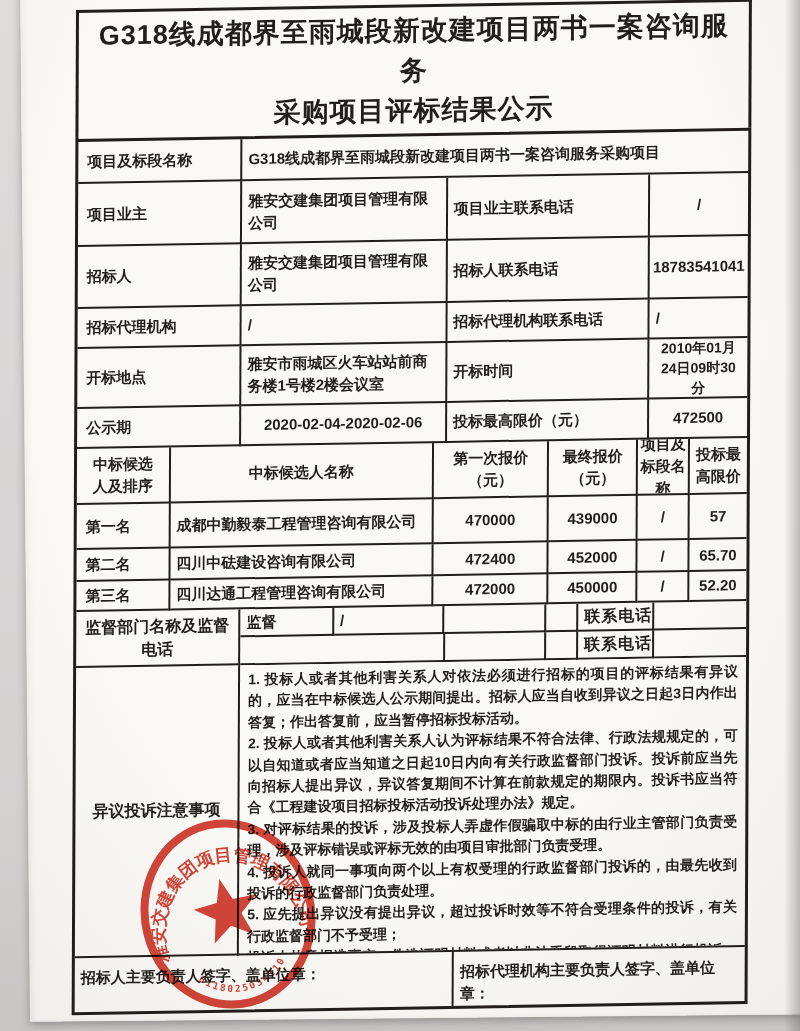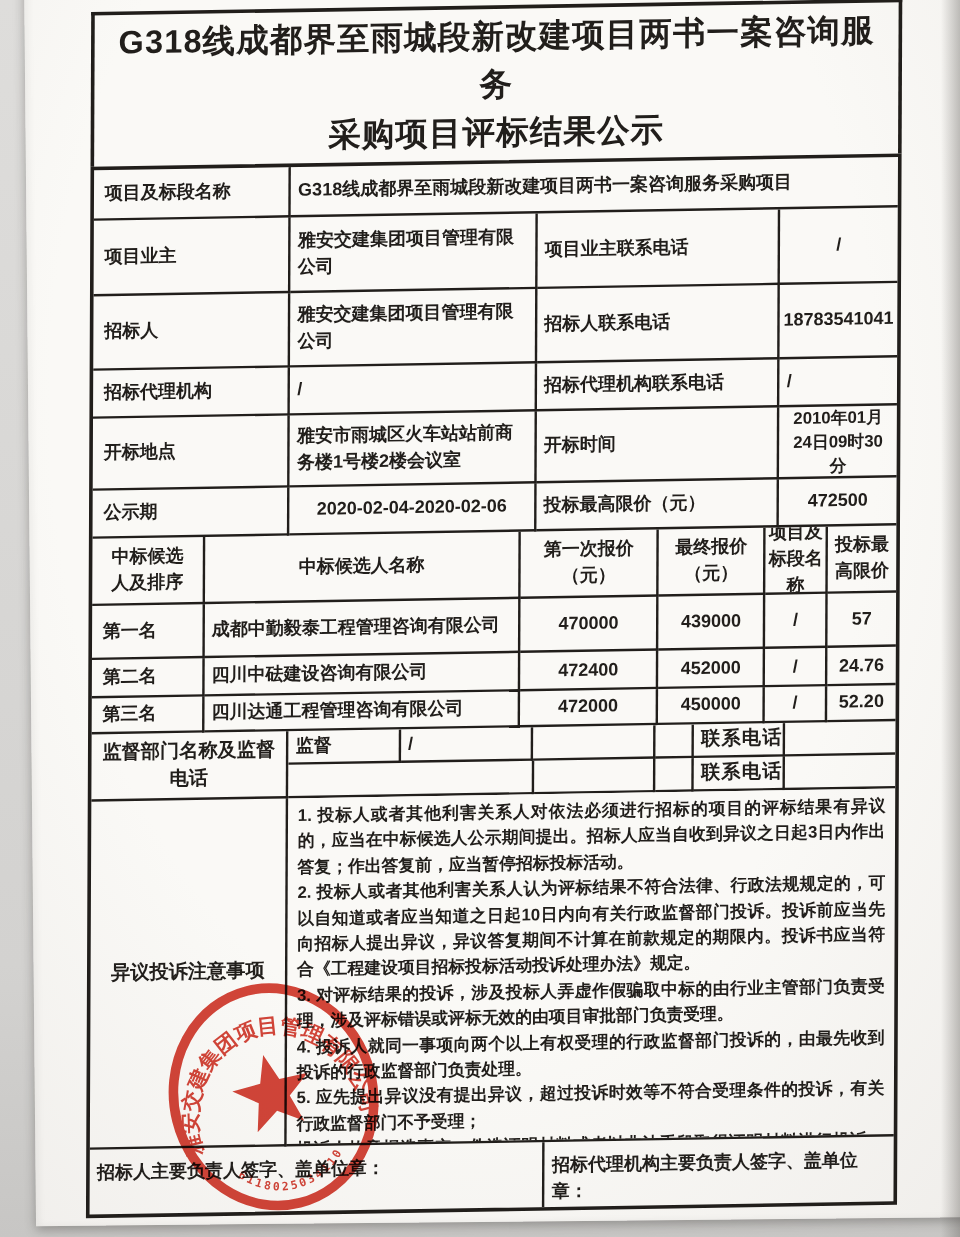--- a/index.html
+++ b/index.html
@@ -155,21 +155,21 @@
         <div class="cell center">/</div>
         <div class="cell lastc center">57</div>
       </div>
 
       <div class="grid g-cand" style="height:32px">
         <div class="cell pad-lg">第二名</div>
         <div class="cell">四川中砝建设咨询有限公司</div>
         <div class="cell center low">472400</div>
         <div class="cell center low">452000</div>
         <div class="cell center low">/</div>
-        <div class="cell lastc center low">24.76</div>
+        <div class="cell lastc center low">65.70</div>
       </div>
 
       <div class="grid g-cand" style="height:30px">
         <div class="cell pad-lg">第三名</div>
         <div class="cell">四川达通工程管理咨询有限公司</div>
         <div class="cell center low">472000</div>
         <div class="cell center low">450000</div>
         <div class="cell center low">/</div>
         <div class="cell lastc center low">52.20</div>
       </div>

